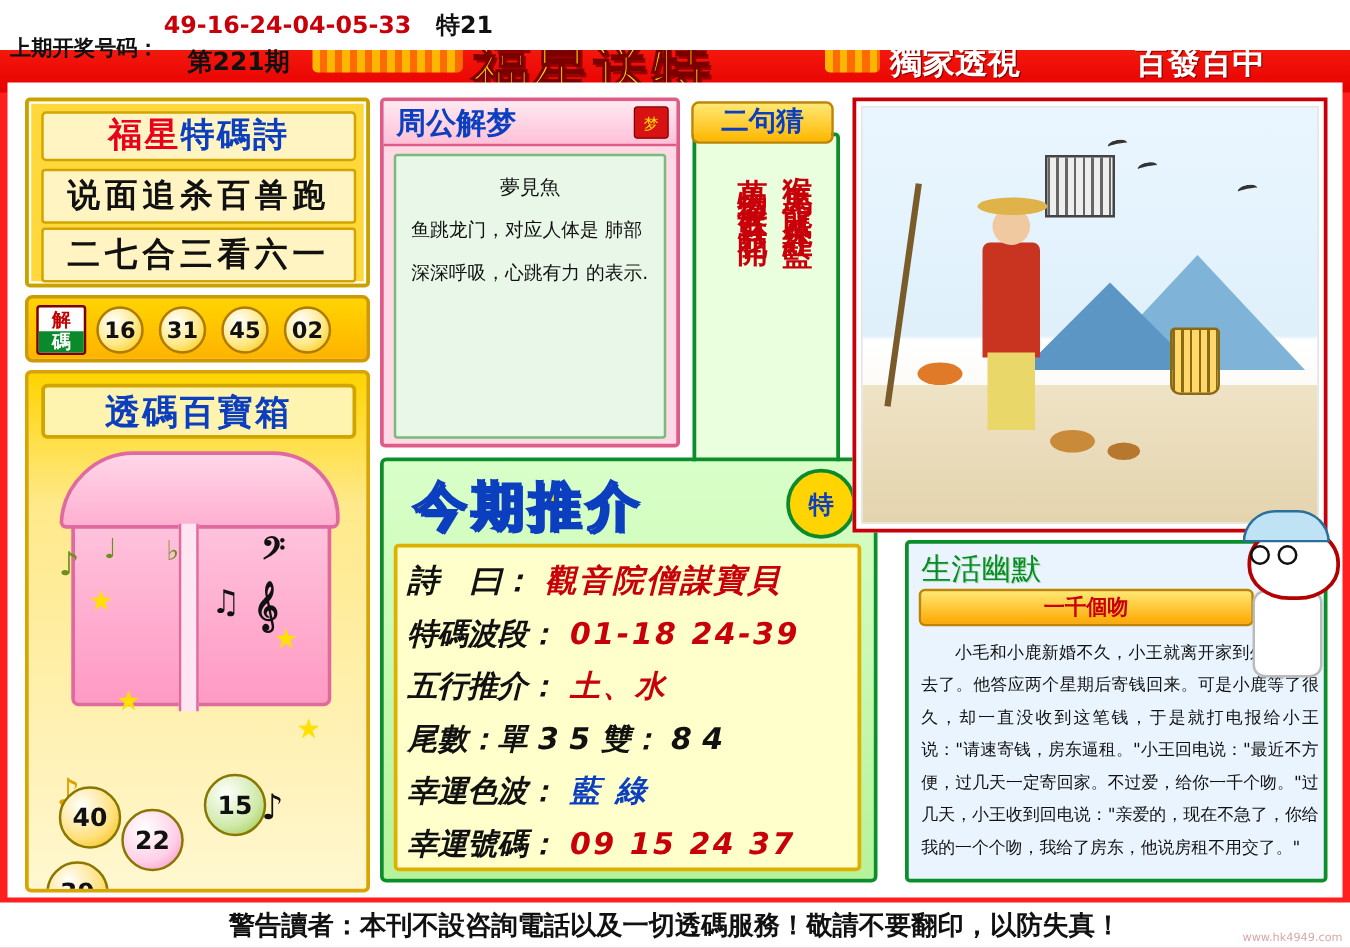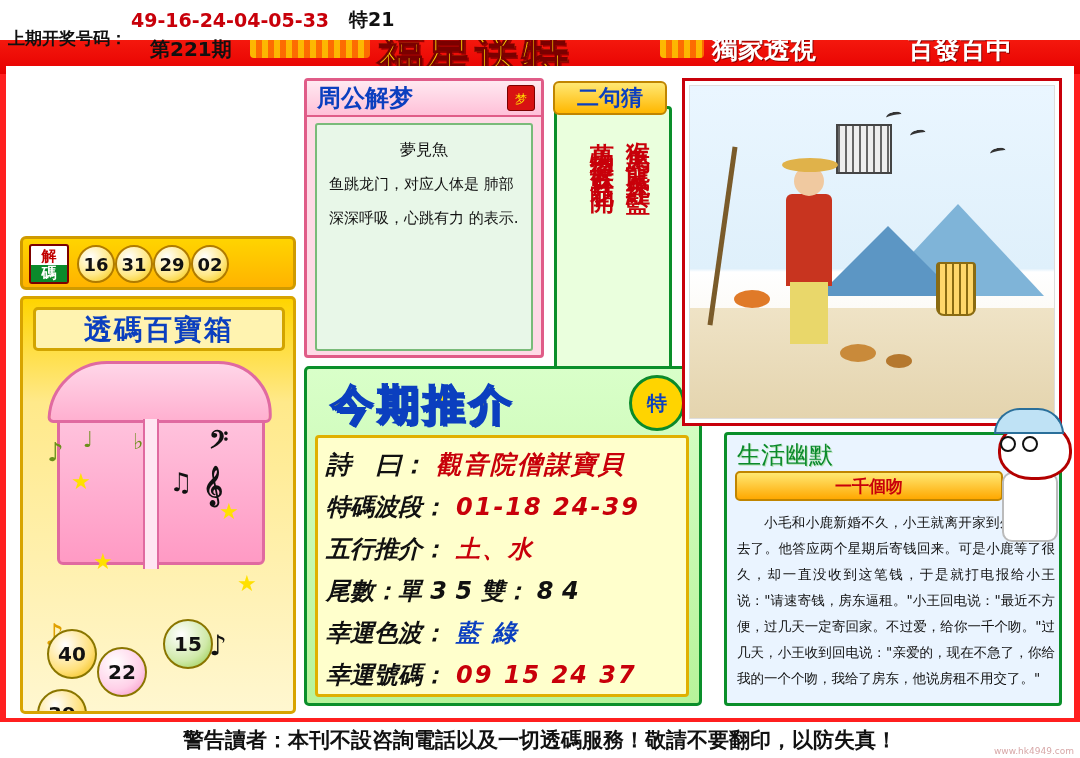--- a/index.html
+++ b/index.html
@@ -126,21 +126,21 @@
     border:3px solid #cf9a00; border-radius:6px;
   }
   .jie-tag {
     position:absolute; left:6px; top:5px; width:40px; height:40px;
     background:#ffffff; border:2px solid #7b0000; border-radius:3px;
     font-size:15px; font-weight:bold; color:#c10000; text-align:center;
     line-height:17px; padding-top:2px;
   }
   .jie-tag i { display:block; font-style:normal; }
   .jie-tag i.b { background:#0b8a2b; color:#fff; }
-  .balls { position:absolute; left:54px; top:6px; display:flex; }
+  .balls { position:absolute; left:54px; top:6px; display:flex; gap:12px; }
   .ball {
     width:38px; height:38px; border-radius:50%;
     background:radial-gradient(circle at 35% 30%,#ffffff,#ffe98a 55%,#f5c400);
     border:2px solid #b07b00;
     font-size:18px; font-weight:bold; color:#111;
     display:flex; align-items:center; justify-content:center;
   }
 
   .box-treasure {
     position:absolute; left:14px; top:230px; width:276px; height:418px;
@@ -396,30 +396,37 @@
 
   <div class="topbar">
     <span class="lbl">上期开奖号码：</span>
     <span class="nums">49-16-24-04-05-33</span>
     <span class="special">特21</span>
   </div>
   <div class="issue nosel">第221期</div>
 
   <div class="sheet">
 
+    <div class="box-poem">
+      <div class="poem-title nosel">
+        <span>福星</span><span class="b">特碼詩</span>
+      </div>
+      <div class="poem-line l1">说面追杀百兽跑</div>
+      <div class="poem-line l2">二七合三看六一</div>
+    </div>
 
     <div class="box-jie">
       <div class="jie-tag">
         <i>解</i>
         <i class="b">碼</i>
       </div>
       <div class="balls">
         <div class="ball">16</div>
         <div class="ball">31</div>
-        <div class="ball">29</div>
+        <div class="ball">45</div>
         <div class="ball">02</div>
       </div>
     </div>
 
     <div class="box-treasure">
       <div class="treasure-title nosel">透碼百寶箱</div>
 
       <div class="chest"></div>
       <div class="chest-lid"></div>
       <div class="chest-band"></div>

